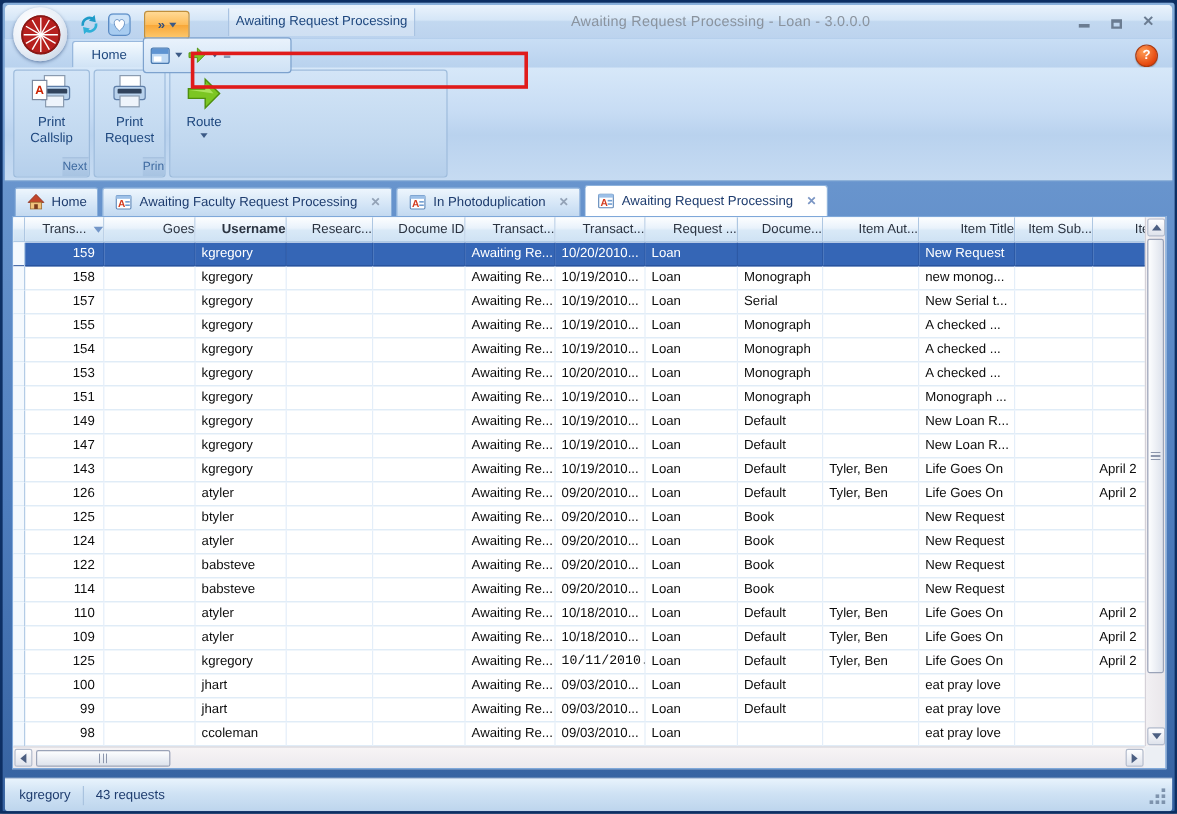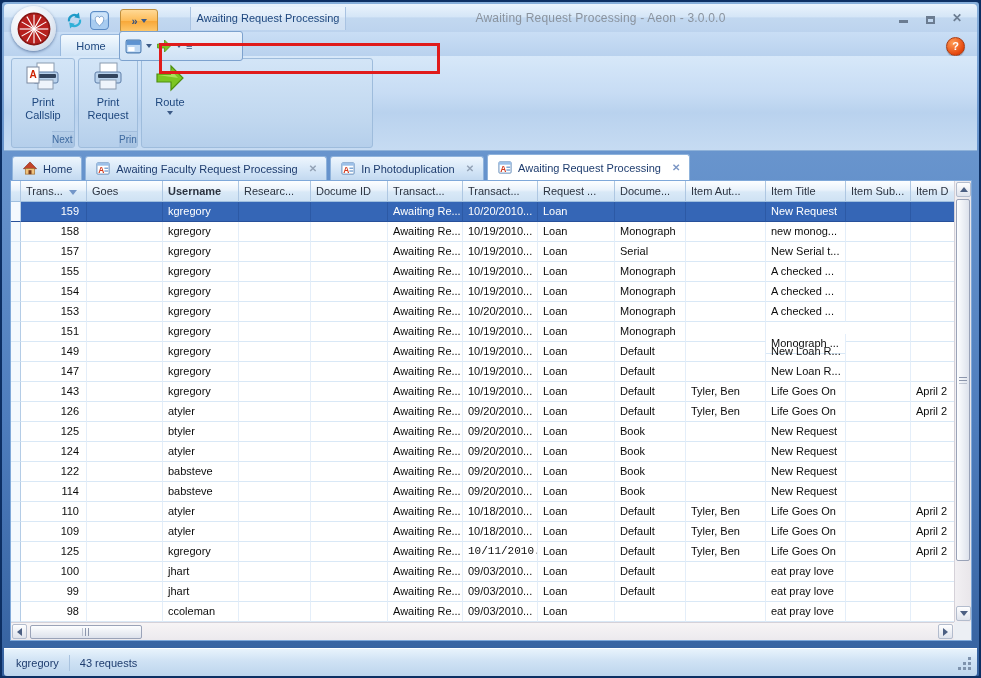--- a/index.html
+++ b/index.html
@@ -42,21 +42,21 @@
 
   
   .queue-tabs{position:absolute;left:6px;top:152px;right:6px;height:26px;display:flex;align-items:flex-end;gap:3px;padding-left:4px;}
   .qtab{display:flex;align-items:center;gap:5px;height:23px;padding:0 9px;border:1px solid #8fb3dc;border-bottom:none;border-radius:3px 3px 0 0;background:linear-gradient(180deg,#eef6fd,#cfe2f5 70%,#c3d9f0);font-size:11px;color:#1e3c6e;cursor:pointer;white-space:nowrap;}
   .qtab.active{background:#ffffff;height:25px;position:relative;z-index:2;}
   .tabx{font-size:10px;font-weight:bold;color:#93a2b6;margin-left:6px;cursor:pointer;}
   .qtab.active .tabx{color:#7b96c4;}
 
   
   .grid{position:absolute;left:8px;top:178px;width:962px;height:461px;background:#fff;border:1px solid #7fa8d9;box-sizing:border-box;overflow:hidden;}
-  .grid-header{position:absolute;left:0;top:0;width:943px;height:21px;display:flex;overflow:hidden;}
+  .grid-header{position:absolute;left:0;top:0;width:943px;height:21px;display:flex;overflow:hidden;text-align:right;}
   .hcell{flex:none;box-sizing:border-box;height:21px;line-height:20px;padding-left:5px;font-size:11px;color:#2b3340;background:linear-gradient(180deg,#fdfeff 0%,#e9f2fb 45%,#d9e9f7 55%,#cfe2f4 100%);border-right:1px solid #aec7e2;border-bottom:1px solid #9fbfdf;white-space:nowrap;overflow:hidden;cursor:pointer;}
   .hcell.ind{cursor:default;}
   .sortarrow{display:inline-block;margin-left:6px;width:0;height:0;border-left:4px solid transparent;border-right:4px solid transparent;border-top:5px solid #7396c8;vertical-align:middle;}
   .grid-body{position:absolute;left:0;top:21px;width:943px;height:421px;overflow:hidden;}
   .grow{display:flex;height:20px;cursor:default;}
   .gcell{flex:none;box-sizing:border-box;height:20px;line-height:19px;padding-left:5px;font-size:11px;color:#0c0c0c;border-right:1px solid #e4eef9;border-bottom:1px solid #d9e8f6;white-space:nowrap;overflow:hidden;}
   .gcell.num{text-align:right;padding-right:7px;padding-left:0;}
   .gcell.ind{background:#f4f9fe;border-right:1px solid #b4cce6;}
   .grow.selected .gcell{background:#3566b6;color:#ffffff;border-right-color:#2c59a5;border-bottom-color:#27509a;}
   .grow.selected .gcell.ind{background:#f4f9fe;border-right-color:#b4cce6;}
@@ -82,21 +82,21 @@
   .sb-user{margin-left:12px;}
   .resize-grip{position:absolute;right:5px;bottom:5px;width:15px;height:15px;}
 </style>
 </head>
 <body>
 
 <div class="window">
 
   <div class="titlebar">
     <div class="ctx-label">Awaiting Request Processing</div>
-    <div class="title">Awaiting Request Processing - Aeon - 3.0.0.0</div>
+    <div class="title">Awaiting Request Processing - Loan - 3.0.0.0</div>
     <div class="win-controls">
       <div class="wbtn">
           <span class="bar"></span>
         </div>
       <div class="wbtn">
           <span class="box"></span>
         </div>
       <div class="wbtn close">✕</div>
     </div>
     <span class="qat-btn" style="left:59px;">
@@ -364,21 +364,21 @@
           <div class="gcell num" style="width: 66px;">151</div>
           <div class="gcell" style="width: 76px;"></div>
           <div class="gcell" style="width: 76px;">kgregory</div>
           <div class="gcell" style="width: 72px;"></div>
           <div class="gcell" style="width: 77px;"></div>
           <div class="gcell" style="width: 75px;">Awaiting Re...</div>
           <div class="gcell" style="width: 75px;">10/19/2010...</div>
           <div class="gcell" style="width: 77px;">Loan</div>
           <div class="gcell" style="width: 71px;">Monograph</div>
           <div class="gcell" style="width: 80px;"></div>
-          <div class="gcell" style="width: 80px; margin-top: 12px;">Monograph ...</div>
+          <div class="gcell" style="width: 80px;">Monograph ...</div>
           <div class="gcell" style="width: 65px;"></div>
           <div class="gcell" style="width: 68px;"></div>
         </div>
         <div class="grow">
           <div class="gcell ind" style="width: 10px;"></div>
           <div class="gcell num" style="width: 66px;">149</div>
           <div class="gcell" style="width: 76px;"></div>
           <div class="gcell" style="width: 76px;">kgregory</div>
           <div class="gcell" style="width: 72px;"></div>
           <div class="gcell" style="width: 77px;"></div>

